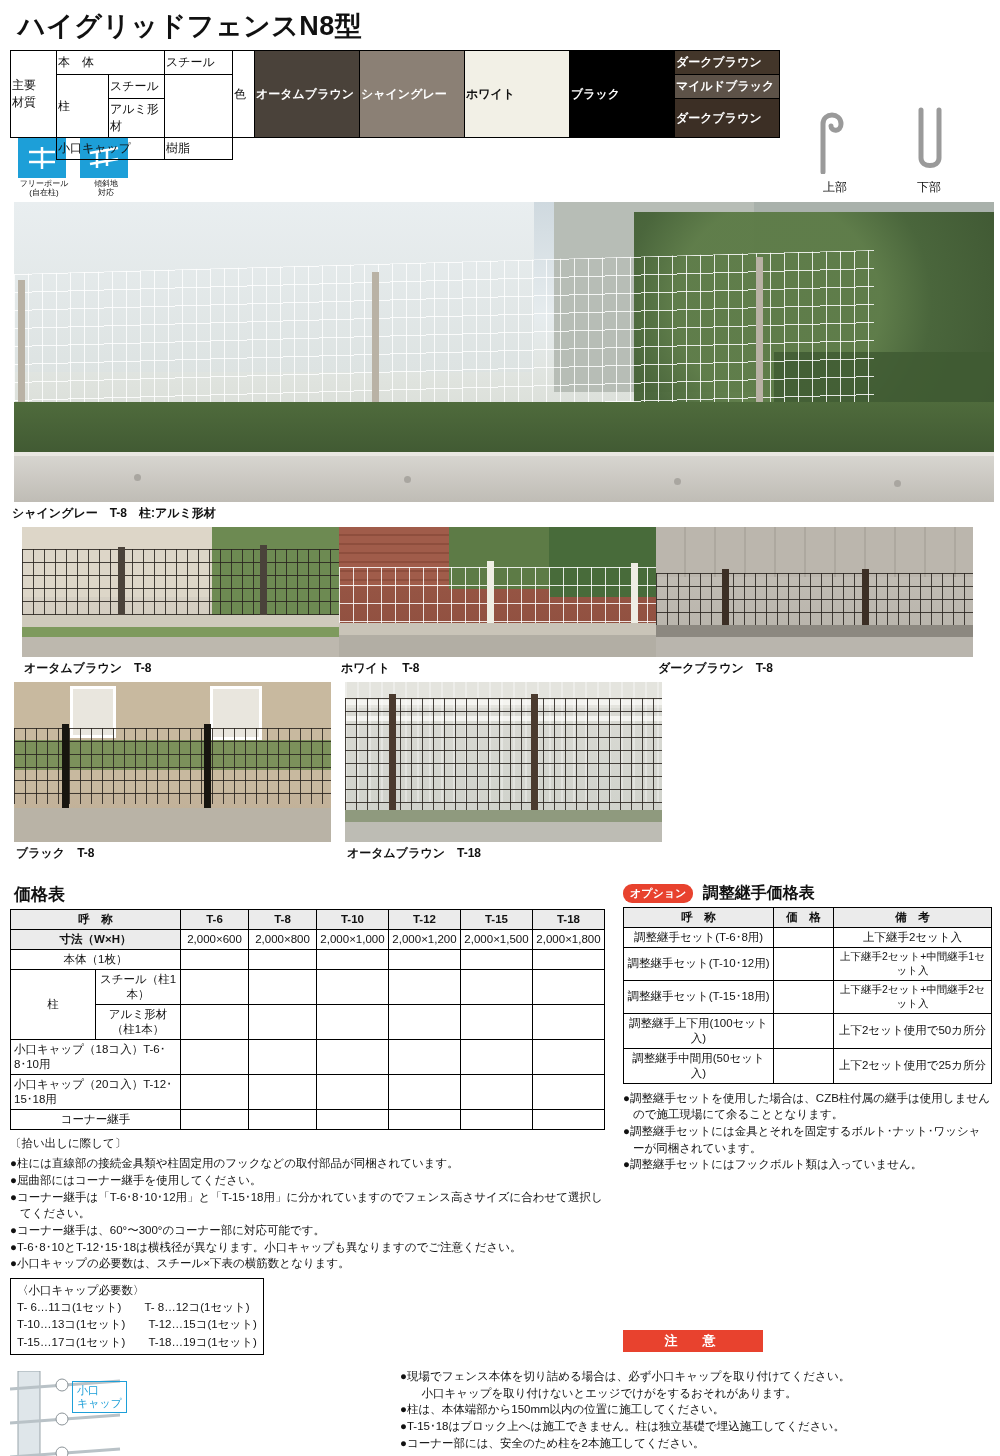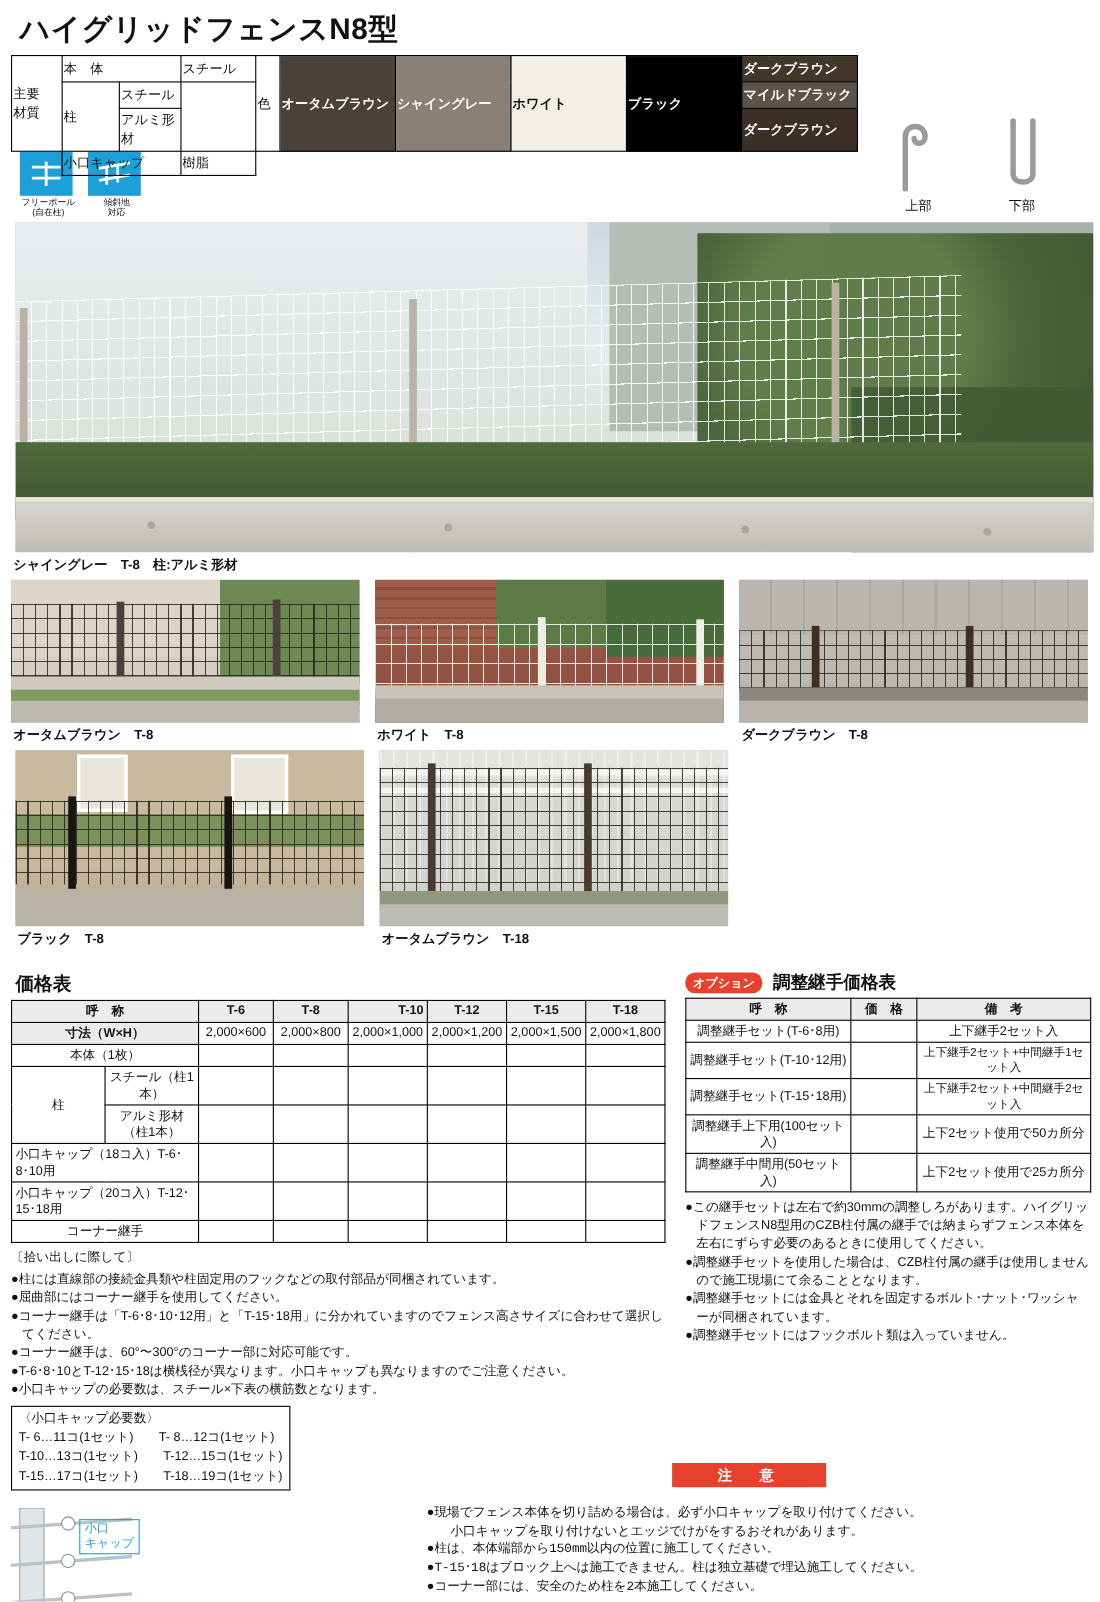--- a/index.html
+++ b/index.html
@@ -51,21 +51,21 @@
     width:48px; height:40px; background:#1d9fd8; color:#fff;
     display:flex; align-items:center; justify-content:center;
   }
   .feat .cap { font-size:8px; line-height:1.1; margin-top:2px; }
 
   
   .photo { position:relative; overflow:hidden; background:#cfcfcf; }
   .photo-cap { font-size:12px; font-weight:bold; padding:3px 0 5px 2px; }
 
   .hero { width:980px; height:300px; margin-left:4px; }
-  .grid3 { display:flex; gap:14px; margin-left:0; }
+  .grid3 { display:flex; margin-left:12px; }
   .grid3 .cell { width:317px; }
   .grid3 .photo { width:317px; height:130px; }
   .grid2 { display:flex; gap:14px; margin-left:4px; }
   .grid2 .cell { width:317px; }
   .grid2 .photo { width:317px; height:160px; }
 
   
   .sky { position:absolute; inset:0; }
   .fence-mesh {
     position:absolute;
@@ -314,21 +314,21 @@
 
     <div class="col-left">
       <div class="sec-title">価格表</div>
 
       <table class="price" style="width:592px;">
         <tbody>
             <tr>
           <td class="hdr" colspan="2" style="width:170px;">呼　称</td>
           <td class="hdr" style="width:68px;">T-6</td>
           <td class="hdr" style="width:68px;">T-8</td>
-          <td class="hdr" style="width:72px;text-align:right;">T-10</td>
+          <td class="hdr" style="width:72px;">T-10</td>
           <td class="hdr" style="width:72px;">T-12</td>
           <td class="hdr" style="width:72px;">T-15</td>
           <td class="hdr" style="width:72px;">T-18</td>
         </tr>
         <tr>
           <td class="hdr" colspan="2">寸法（W×H）</td>
           <td class="c">2,000×600</td>
           <td class="c">2,000×800</td>
           <td class="c">2,000×1,000</td>
           <td class="c">2,000×1,200</td>
@@ -469,29 +469,28 @@
         </tr>
         <tr>
           <td class="c">調整継手中間用(50セット入)</td>
           <td></td>
           <td class="c">上下2セット使用で25カ所分</td>
         </tr>
       </tbody>
         </table>
 
       <ul class="notes" style="margin-top:6px;">
-        <li>●この継手セットは左右で約30mmの調整しろがあります。ハイグリッドフェンスN8型用のCZB柱付属の継手では納まらずフェンス本体を左右にずらす必要のあるときに使用してください。</li>
         <li>●調整継手セットを使用した場合は、CZB柱付属の継手は使用しませんので施工現場にて余ることとなります。</li>
         <li>●調整継手セットには金具とそれを固定するボルト･ナット･ワッシャーが同梱されています。</li>
         <li>●調整継手セットにはフックボルト類は入っていません。</li>
       </ul>
     </div>
   </div>
 
-  <div style="position:absolute; left:388px; top:1330px; width:586px;font-family:Liberation Mono, monospace;">
+  <div style="position:absolute; left:400px; top:1330px; width:586px;">
     <div class="caution-head" style="margin:0 auto;">注　意</div>
     <ul class="notes" style="margin-top:16px;">
       <li>●現場でフェンス本体を切り詰める場合は、必ず小口キャップを取り付けてください。</li>
       <li style="text-indent:0;padding-left:10px;">　小口キャップを取り付けないとエッジでけがをするおそれがあります。</li>
       <li>●柱は、本体端部から150mm以内の位置に施工してください。</li>
       <li>●T-15･18はブロック上へは施工できません。柱は独立基礎で埋込施工してください。</li>
       <li>●コーナー部には、安全のため柱を2本施工してください。</li>
     </ul>
   </div>
 

